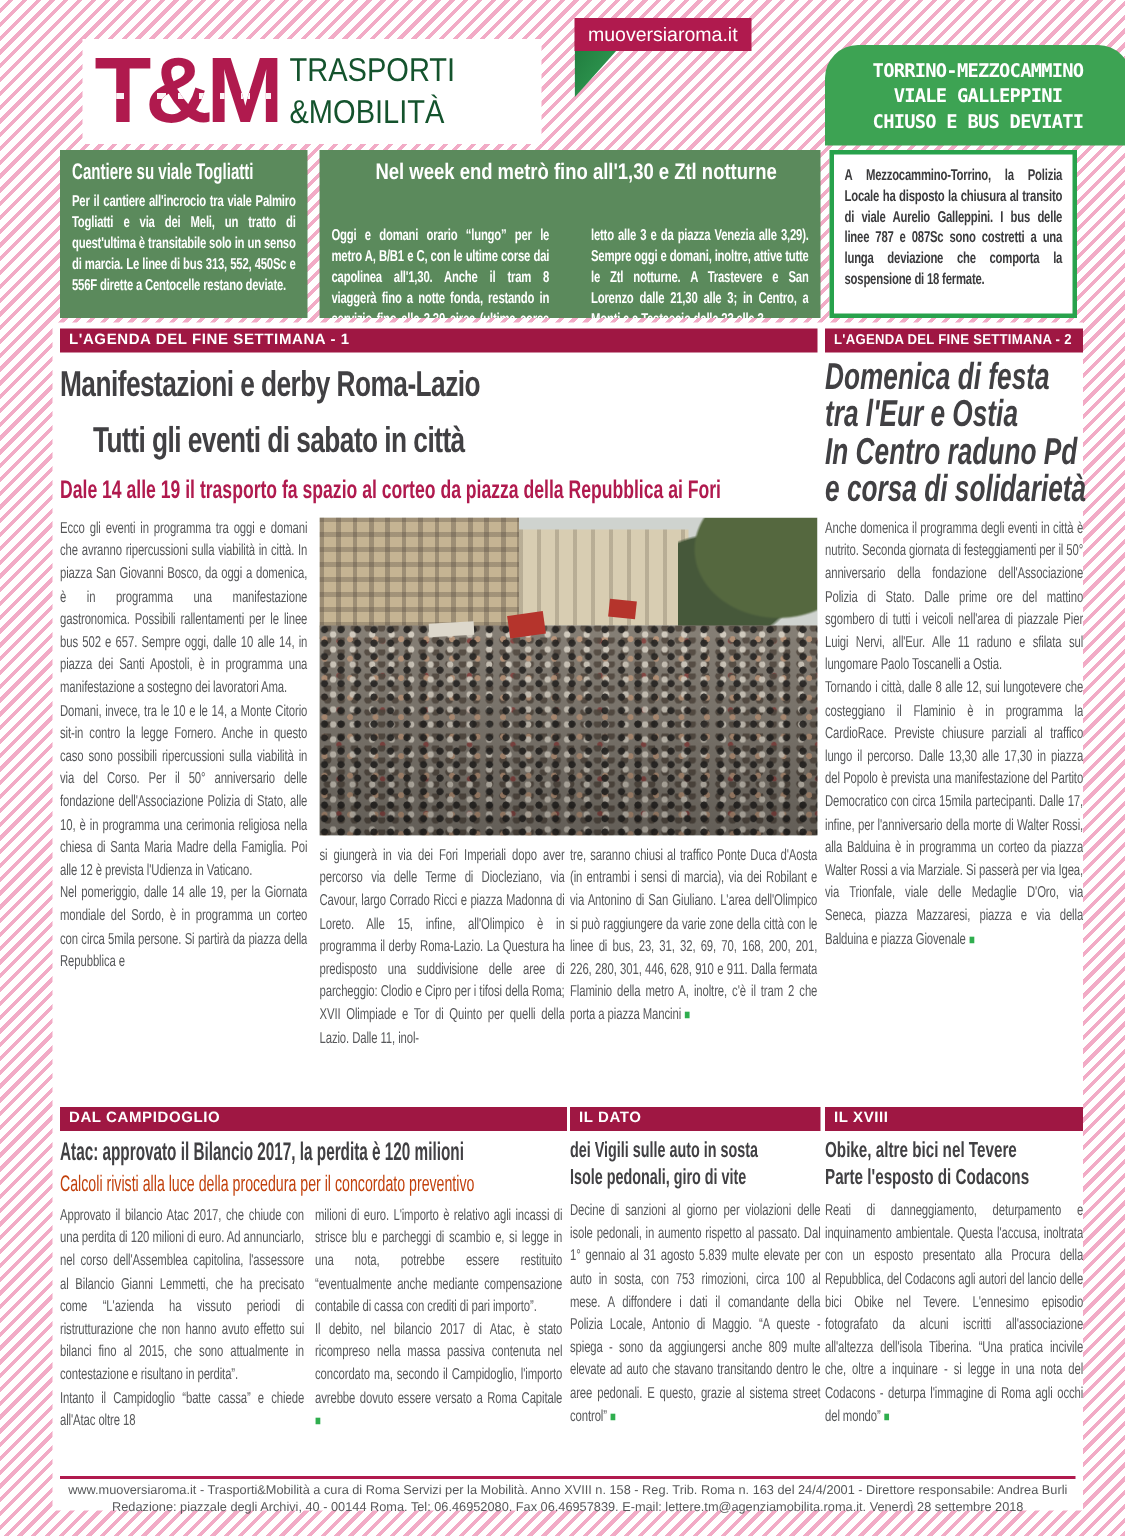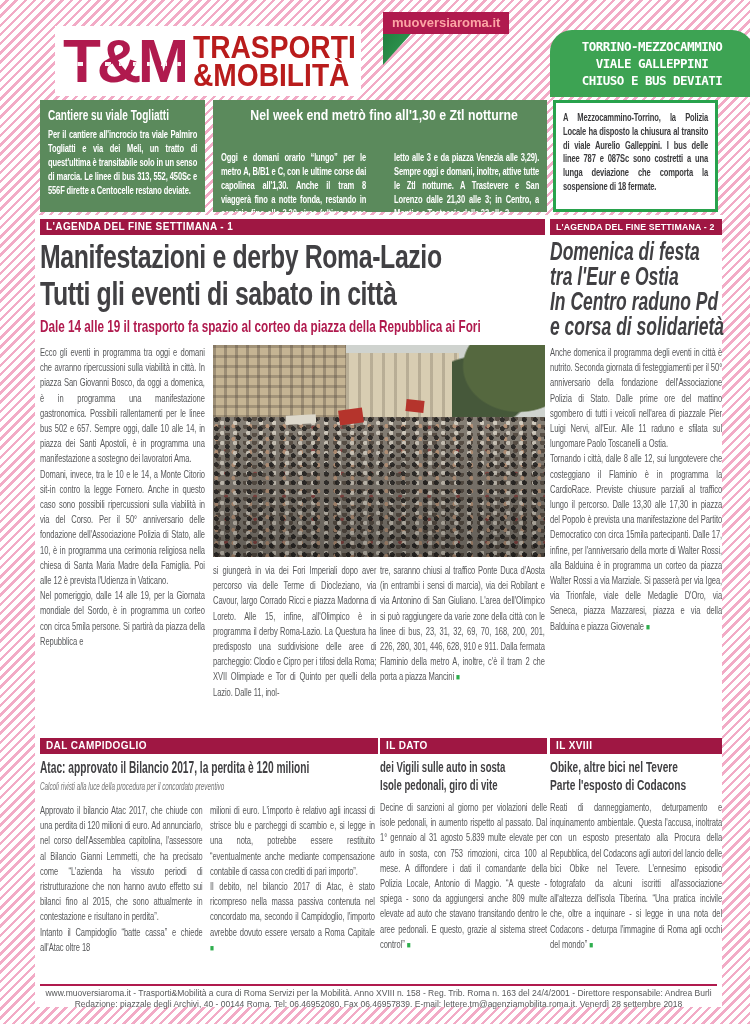--- a/index.html
+++ b/index.html
@@ -11,23 +11,23 @@
   .abs{position:absolute;}
   .nowrap{white-space:nowrap;display:inline-block;transform-origin:0 50%;}
   
   .logo-box{left:55px;top:26px;width:306px;height:70px;background:#fff;display:flex;align-items:center;padding:0 8px;box-sizing:border-box;}
   .tm-logo{
     font-size:62px;font-weight:bold;letter-spacing:-4px;line-height:62px;color:#b01a4e;
     background-image:repeating-linear-gradient(90deg,rgba(255,255,255,.95) 0 6px,transparent 6px 14px),linear-gradient(#b01a4e,#b01a4e);
     background-size:100% 4px,100% 100%;background-position:0 56%,0 0;background-repeat:no-repeat;
     -webkit-background-clip:text;background-clip:text;-webkit-text-fill-color:transparent;
   }
-  .brand-title{margin-left:8px;color:#b91c1c;font-weight:bold;font-size:32px;line-height:28px;}
+  .brand-title{margin-left:8px;color:#14532d;font-weight:normal;font-size:22px;line-height:28px;}
   .brand-title .nowrap{transform:scaleX(.88);}
-  .site-badge{left:383px;top:12px;background:#b01a4e;color:#fca5a5;font-weight:bold;font-size:13px;padding:3px 9px 4px;z-index:2;}
+  .site-badge{left:383px;top:12px;background:#b01a4e;color:#ffffff;font-weight:normal;font-size:13px;padding:3px 9px 4px;z-index:2;}
   .ribbon{left:383px;top:27px;width:34px;height:38px;background:linear-gradient(125deg,#1f7a3d,#36a559);
     clip-path:polygon(0 0,100% 0,0 100%);z-index:1;}
   .torrino{left:550px;top:30px;width:204px;height:67px;background:#3da353;border-radius:22px 22px 0 0;
     color:#fff;font-family:"DejaVu Sans Mono",monospace;font-weight:bold;font-size:12.5px;line-height:17px;
     letter-spacing:-.5px;text-align:center;display:flex;flex-direction:column;justify-content:center;}
   
   .gbox{top:100px;height:112px;background:#5b8a5c;box-sizing:border-box;padding:6px 8px;overflow:hidden;}
   .gbox-title{color:#fff;font-weight:bold;font-size:15px;line-height:18px;}
   .gbox-title .nowrap{transform:scaleX(.67);}
   .gbox2-title{text-align:center;}
@@ -39,21 +39,21 @@
   .box2-cols{display:flex;gap:28px;margin-top:23px;}
   .box2-cols>div{width:153px;overflow:hidden;height:84px;}
   .box3{left:553px;top:100px;width:165px;height:112px;background:#fff;border:3px solid #28a24c;box-sizing:border-box;padding:5px 7px;overflow:hidden;}
   .box3 .gb-body{color:#3b3b3d;line-height:13.8px;}
   
   .sheet{left:35px;top:215px;width:687px;height:792px;background:#fff;}
   .label-bar{background:#9f1743;color:#fff;font-weight:bold;font-size:10px;letter-spacing:.4px;
     height:16px;line-height:16px;padding-left:6px;box-sizing:border-box;overflow:hidden;white-space:nowrap;}
   .label-sm .label-text{display:inline-block;transform:scaleX(.92);transform-origin:0 50%;font-size:9.5px;letter-spacing:.2px;}
   .headline{color:#414043;font-weight:bold;}
-  .h1-line{display:block;font-size:34px;line-height:37px;letter-spacing:-.5px;}
+  .h1-line{display:block;font-size:24px;line-height:37px;letter-spacing:-.5px;text-align:center;}
   .h1-line .nowrap{transform:scaleX(.73);}
   .standfirst{color:#b01a4e;font-weight:bold;font-size:17px;}
   .standfirst .nowrap{transform:scaleX(.69);}
   .h2-line{display:block;font-size:25px;line-height:25px;font-style:italic;}
   .h2-line .nowrap{transform:scaleX(.7);}
   .body-col{font-size:10.5px;line-height:15.2px;color:#57585a;text-align:justify;letter-spacing:-.1px;
     white-space:pre-line;transform:scaleX(.72);transform-origin:0 0;overflow:hidden;}
   .end-square{color:#2fae4e;font-size:9px;letter-spacing:2px;}
   
   .photo{left:178px;top:130px;width:332px;height:212px;background:#cfd3cf;overflow:hidden;}
@@ -72,21 +72,21 @@
       radial-gradient(circle at 60% 20%,rgba(90,80,70,.9) 0 2.4px,transparent 2.8px),
       radial-gradient(circle at 45% 45%,rgba(150,40,40,.6) 0 1.6px,transparent 2px);
     background-size:100% 100%,11px 9px,13px 10px,17px 13px,9px 8px,29px 23px;}
   .ph-flag{background:#b5342c;}
   .f1{left:38%;top:30%;width:24px;height:15px;transform:rotate(-8deg);}
   .f2{left:58%;top:26%;width:18px;height:12px;transform:rotate(6deg);}
   .f3{left:22%;top:33%;width:30px;height:9px;background:#ddd8cc;transform:rotate(-3deg);}
   
   .sec-h-line{display:block;font-size:14.5px;line-height:18px;color:#414043;font-weight:bold;}
   .atac-h .nowrap{font-size:17px;transform:scaleX(.6);}
-  .atac-sf{font-style:italic;color:#737373;font-size:10px;}
+  .atac-sf{color:#c2410c;font-size:15px;}
   .atac-sf .nowrap{transform:scaleX(.63);}
   .dato-h .nowrap{transform:scaleX(.66);}
   .caso-h .nowrap{transform:scaleX(.7);}
   .foot-rule{background:#b01a4e;height:2px;}
   .foot-text{color:#57585a;font-size:8.5px;line-height:11px;text-align:center;width:100%;}
 </style>
 </head>
 <body>
 
 <div class="abs logo-box">

